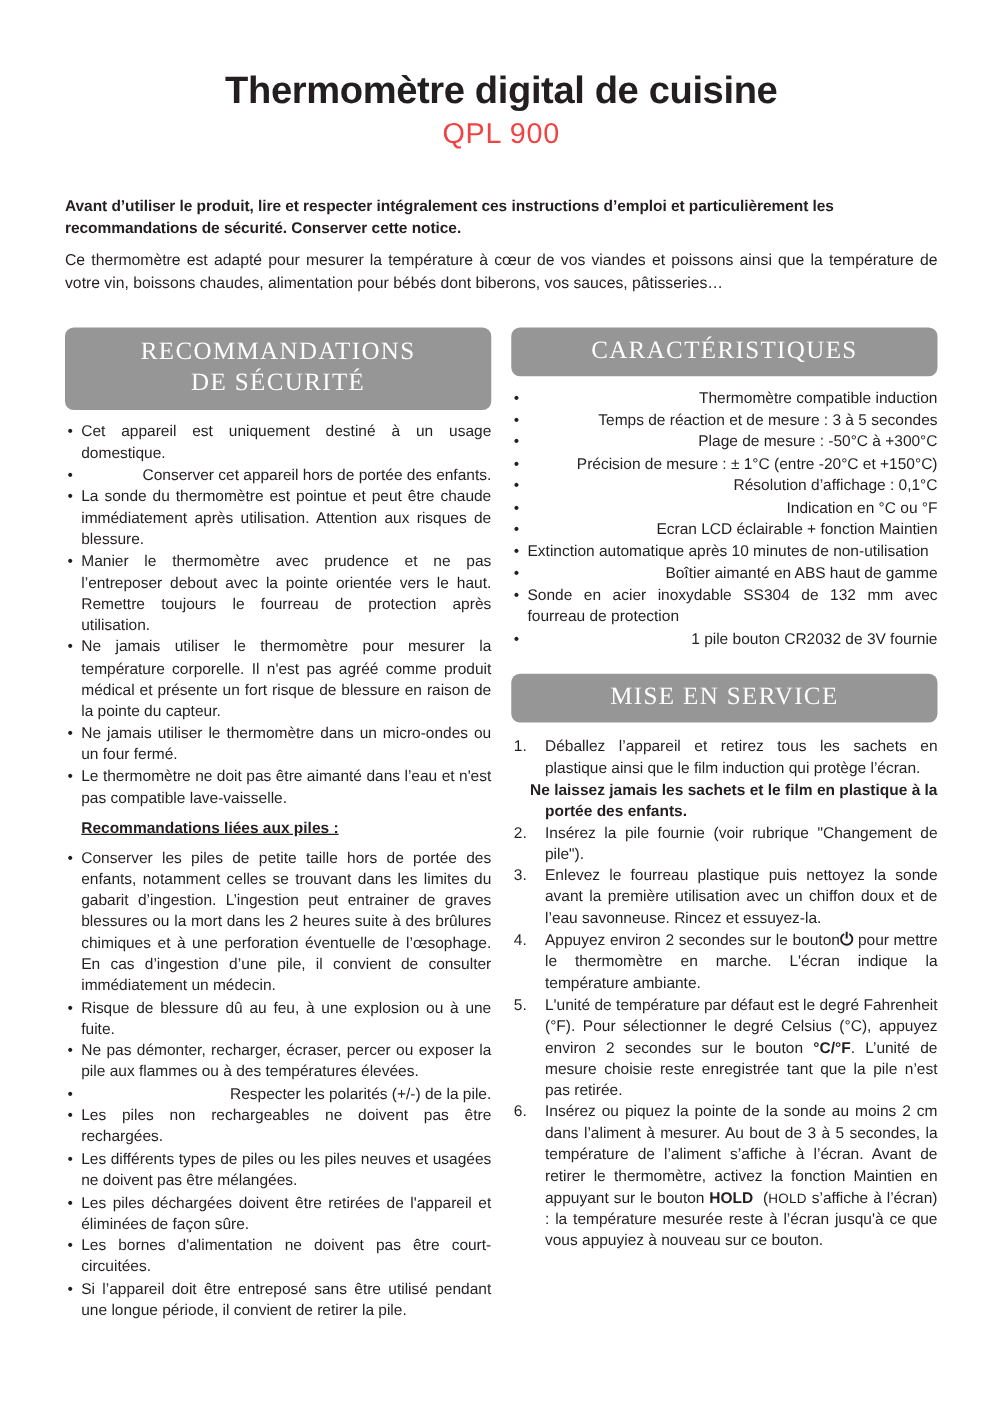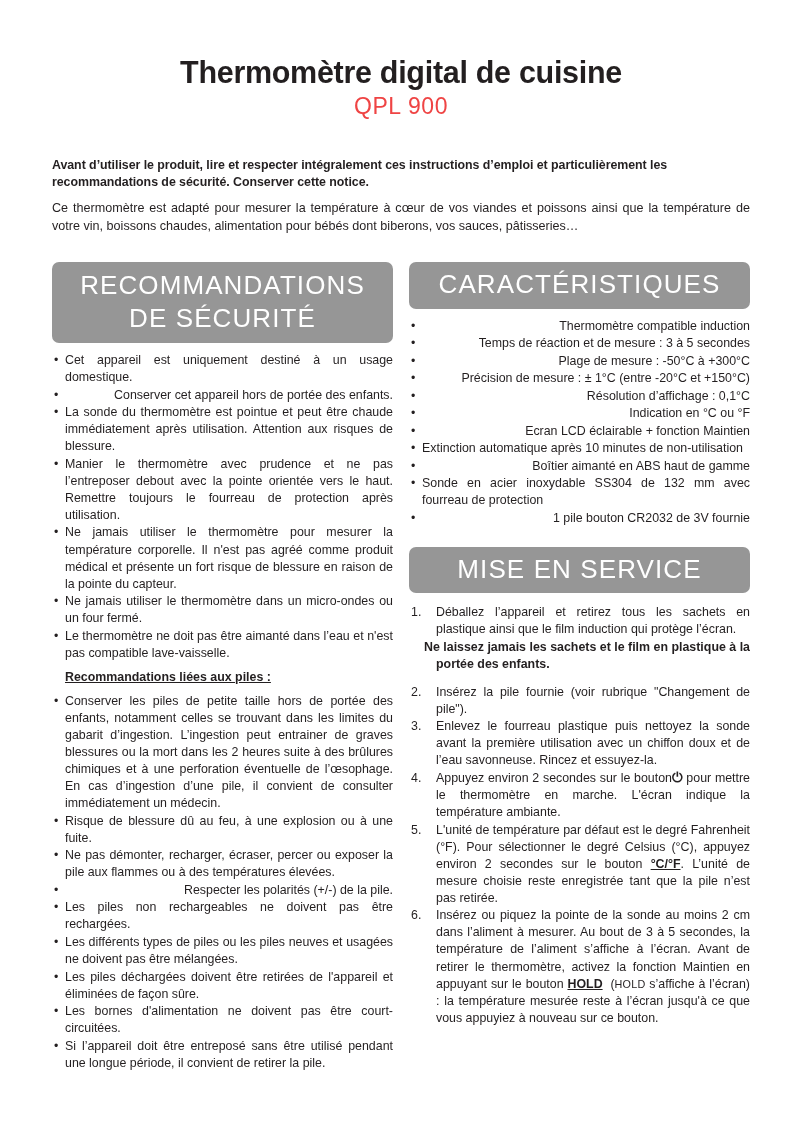--- a/index.html
+++ b/index.html
@@ -79,26 +79,26 @@
     width: 341px;
     flex: 0 0 341px;
   }
 
   
   .banner {
     background: #969696;
     border-radius: 7px;
     color: #ffffff;
     text-align: center;
-    font-size: 26px;
+    font-size: 20px;
     letter-spacing: 1.1px;
     line-height: 1.25;
     padding: 7px 6px 9px 6px;
     font-weight: normal;
-    font-family: Liberation Sans, sans-serif;
+    font-family: Liberation Serif, serif;
     box-sizing: border-box;
   }
   .banner .banner-line {
     display: block;
   }
   .banner-sm { padding: 6px 6px 8px 6px; }
 
   
   ul.bl {
     list-style: none;
@@ -168,21 +168,21 @@
     margin: 0;
     text-align: justify;
     text-justify: inter-word;
   }
   .power-glyph {
     font-family: "DejaVu Sans", sans-serif;
     font-weight: bold;
     font-size: 13.5px;
     line-height: 1;
   }
-  b.tight { font-weight: bold; text-decoration: underline; }
+  b.tight { font-weight: bold; }
   .smallcaps-hold {
     font-size: 10.8px;
     letter-spacing: 0.2px;
   }
   .spacer-md { height: 19px; }
 </style>
 </head>
 <body>
 
 <div class="page">
@@ -253,21 +253,21 @@
       <div class="spacer-md"></div>
 
       <div class="banner banner-sm">
         <span class="banner-line">MISE EN SERVICE</span>
       </div>
 
       <ol class="nl">
         <li><span>Déballez l’appareil et retirez tous les sachets en plastique ainsi que le film induction qui protège l’écran.</span></li>
       </ol>
       <div class="note-bold">Ne laissez jamais les sachets et le film en plastique à la portée des enfants.</div>
-      <ol class="nl" style="margin-top:11px;counter-reset:step 1;">
+      <ol class="nl" style="margin-top:0;counter-reset:step 1;">
         <li><span>Insérez la pile fournie (voir rubrique "Changement de pile").</span></li>
         <li><span>Enlevez le fourreau plastique puis nettoyez la sonde avant la première utilisation avec un chiffon doux et de l’eau savonneuse. Rincez et essuyez-la.</span></li>
         <li><span>Appuyez environ 2 secondes sur le bouton</span><span class="power-glyph">⏻</span> <span>pour mettre le thermomètre en marche. L'écran indique la température ambiante.</span></li>
         <li><span>L'unité de température par défaut est le degré Fahrenheit (°F). Pour sélectionner le degré Celsius (°C), appuyez environ 2 secondes sur le bouton</span> <b class="tight">°C/°F</b><span>. L’unité de mesure choisie reste enregistrée tant que la pile n’est pas retirée.</span></li>
         <li><span>Insérez ou piquez la pointe de la sonde au moins 2 cm dans l’aliment à mesurer. Au bout de 3 à 5 secondes, la température de l’aliment s’affiche à l’écran. Avant de retirer le thermomètre, activez la fonction Maintien en appuyant sur le bouton</span> <b class="tight">HOLD</b>&nbsp; <span>(</span><span class="smallcaps-hold">HOLD</span> <span>s’affiche à l’écran) : la température mesurée reste à l’écran jusqu'à ce que vous appuyiez à nouveau sur ce bouton.</span></li>
       </ol>
 
     </div>
 
   </div>

